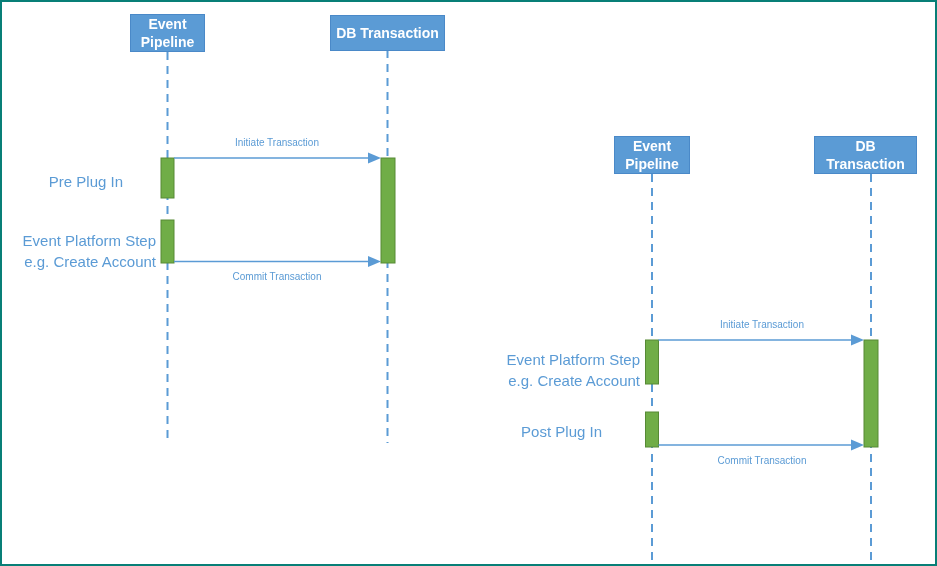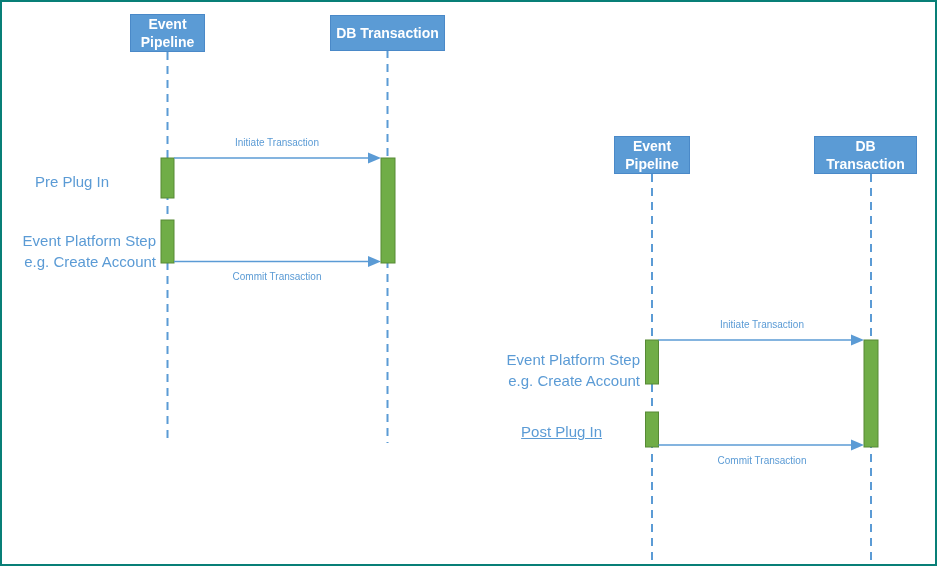--- a/index.html
+++ b/index.html
@@ -102,31 +102,31 @@
     <line class="msgline" x1="656.5" y1="443" x2="850" y2="443"></line>
     <polygon class="arrowhead" points="862,443 849,437.5 849,448.5"></polygon>
   </svg>
 
   <div class="actor-box" style="left:128px; top:12px; width:75px; height:38px;">Event Pipeline</div>
 
   <div class="actor-box" style="left:328px; top:13px; width:115px; height:36px;">DB Transaction</div>
 
   <div class="msg-label" style="left:195px; top:132px; width:160px;">Initiate Transaction</div>
 
-  <div class="act-label align-right" style="left:12px; top:169px; width:116px;text-align:center;">Pre Plug In</div>
+  <div class="act-label align-right" style="left:5px; top:169px; width:116px;">Pre Plug In</div>
 
   <div class="act-label align-center" style="left:4px; top:228px; width:150px;">Event Platform Step e.g. Create Account</div>
 
   <div class="msg-label" style="left:195px; top:266px; width:160px;">Commit Transaction</div>
 
   <div class="actor-box" style="left:612px; top:134px; width:76px; height:38px;">Event Pipeline</div>
 
   <div class="actor-box" style="left:812px; top:134px; width:103px; height:38px;">DB Transaction</div>
 
   <div class="msg-label" style="left:680px; top:314px; width:160px;">Initiate Transaction</div>
 
   <div class="act-label align-center" style="left:488px; top:347px; width:150px;">Event Platform Step e.g. Create Account</div>
 
-  <div class="act-label align-right" style="left:484px; top:419px; width:116px;text-decoration:underline;">Post Plug In</div>
+  <div class="act-label align-right" style="left:484px; top:419px; width:116px;">Post Plug In</div>
 
   <div class="msg-label" style="left:680px; top:450px; width:160px;">Commit Transaction</div>
 
 </div>
 
 </body></html>

